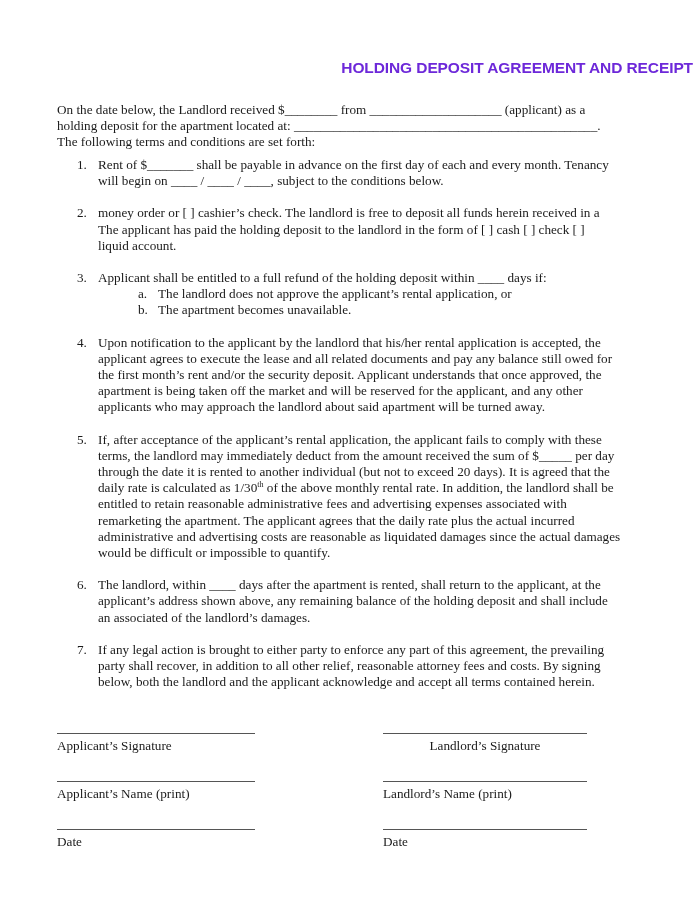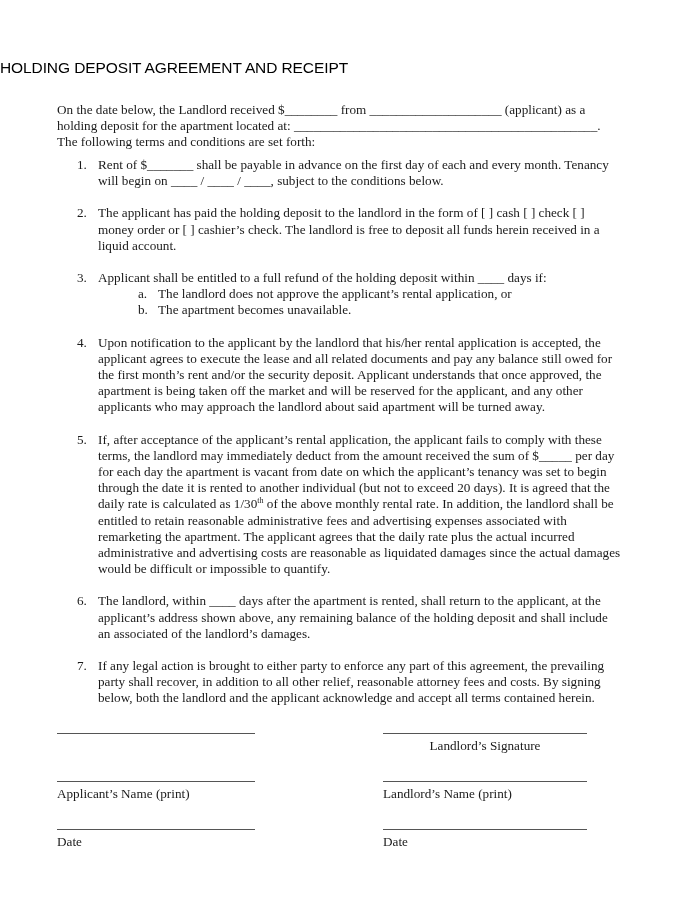--- a/index.html
+++ b/index.html
@@ -2,23 +2,23 @@
 <html><head>
   <meta charset="utf-8">
   <style>
     html, body { margin: 0; padding: 0; background: #ffffff; }
     body {
       width: 693px; height: 922px; position: relative; overflow: hidden;
       font-family: "Liberation Serif", "DejaVu Serif", serif;
       color: #1a1a1a;
     }
     .title {
-      position: absolute; left: 0; top: 59px; width: 693px; text-align: left;
+      position: absolute; left: 0; top: 59px; width: 693px; text-align: right;
       font-family: "Liberation Sans", "DejaVu Sans", sans-serif;
-      font-weight: normal; font-size: 15.5px; letter-spacing: -0.1px; color: #000000;
+      font-weight: bold; font-size: 15.5px; letter-spacing: -0.1px; color: #6d28d9;
     }
     .intro {
       position: absolute; left: 57px; top: 93px; width: 580px;
       font-size: 13.2px; line-height: 16.2px; margin-top: 9px;
     }
     .intro p { margin: 0; }
     .clauses {
       position: absolute; left: 57px; top: 157px; width: 580px;
       margin: 0; padding: 0; list-style: none;
       font-size: 13.2px; line-height: 16.2px;
@@ -53,22 +53,22 @@
   <ol class="clauses">
 
     <li class="clause" style="margin-top:0">
       <span class="num">1.</span>
       <span class="text">Rent of $_______ shall be payable in advance on the first day of each and every month.  Tenancy</span>
       <span class="text">will begin on ____ / ____ / ____, subject to the conditions below.</span>
     </li>
 
     <li class="clause" style="margin-top:16px">
       <span class="num">2.</span>
+      <span class="text">money order or [  ] cashier’s check.  The landlord is free to deposit all funds herein received in a</span>
       <span class="text">The applicant has paid the holding deposit to the landlord in the form of [  ] cash [  ] check [  ]</span>
-      <span class="text">money order or [  ] cashier’s check.  The landlord is free to deposit all funds herein received in a</span>
       <span class="text">liquid account.</span>
     </li>
 
     <li class="clause" style="margin-top:16px">
       <span class="num">3.</span>
       <span class="text">Applicant shall be entitled to a full refund of the holding deposit within ____ days if:</span>
       <ul class="sub">
         <li>
           <span class="letter">a.</span>
           <span>The landlord does not approve the applicant’s rental application, or</span>
@@ -86,21 +86,20 @@
       <span class="text">applicant agrees to execute the lease and all related documents and pay any balance still owed for</span>
       <span class="text">the first month’s rent and/or the security deposit.  Applicant understands that once approved, the</span>
       <span class="text">apartment is being taken off the market and will be reserved for the applicant, and any other</span>
       <span class="text">applicants who may approach the landlord about said apartment will be turned away.</span>
     </li>
 
     <li class="clause" style="margin-top:16px">
       <span class="num">5.</span>
       <span class="text">If, after acceptance of the applicant’s rental application, the applicant fails to comply with these</span>
       <span class="text">terms, the landlord may immediately deduct from the amount received the sum of $_____ per day</span>
-      <span class="text">for each day the apartment is vacant from date on which the applicant’s tenancy was set to begin</span>
       <span class="text">through the date it is rented to another individual (but not to exceed 20 days).  It is agreed that the</span>
       <span class="text"><span>daily rate is calculated as 1/30</span><sup>th</sup><span> of the above monthly rental rate.  In addition, the landlord shall be</span></span>
       <span class="text">entitled to retain reasonable administrative fees and advertising expenses associated with</span>
       <span class="text">remarketing the apartment.  The applicant agrees that the daily rate plus the actual incurred</span>
       <span class="text">administrative and advertising costs are reasonable as liquidated damages since the actual damages</span>
       <span class="text">would be difficult or impossible to quantify.</span>
     </li>
 
     <li class="clause" style="margin-top:16px">
       <span class="num">6.</span>
@@ -112,20 +111,21 @@
     <li class="clause" style="margin-top:16px">
       <span class="num">7.</span>
       <span class="text">If any legal action is brought to either party to enforce any part of this agreement, the prevailing</span>
       <span class="text">party shall recover, in addition to all other relief, reasonable attorney fees and costs.  By signing</span>
       <span class="text">below, both the landlord and the applicant acknowledge and accept all terms contained herein.</span>
     </li>
   </ol>
 
   <div class="sig" style="left:57px; top:733px;">
     <div class="line"></div>
+    <div class="label">Applicant’s Signature</div>
   </div>
   <div class="sig" style="left:383px; top:733px; width:204px;text-align:center;">
     <div class="line"></div>
     <div class="label">Landlord’s Signature</div>
   </div>
 
   <div class="sig" style="left:57px; top:781px;">
     <div class="line"></div>
     <div class="label">Applicant’s Name (print)</div>
   </div>

